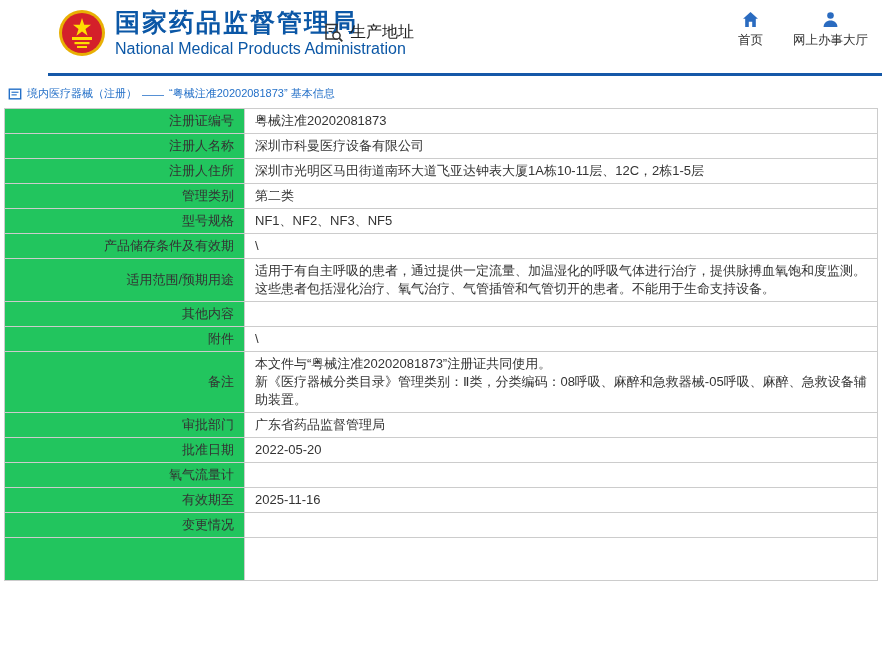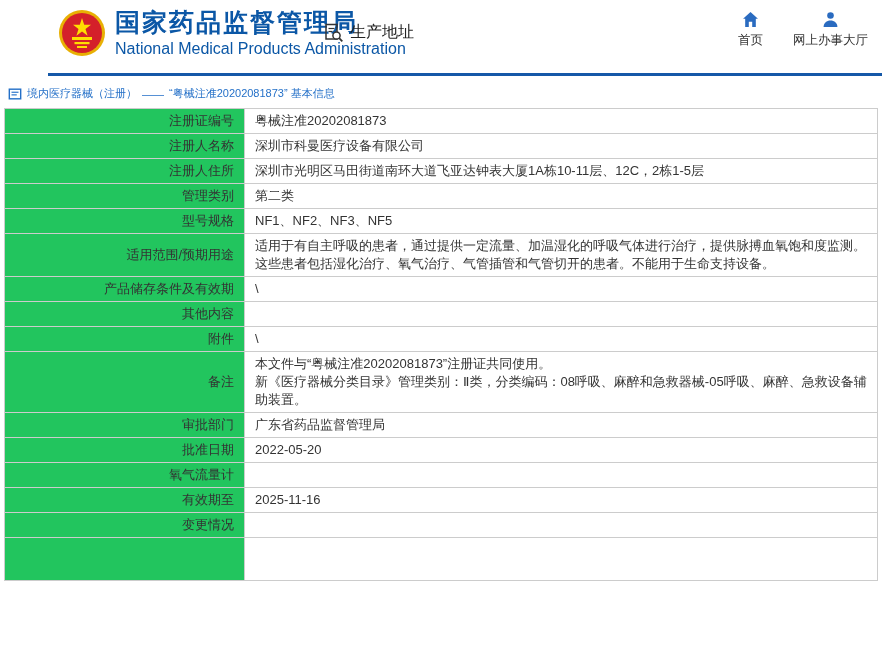--- a/index.html
+++ b/index.html
@@ -118,26 +118,26 @@
     </tr>
     <tr>
       <th>管理类别</th>
       <td>第二类</td>
     </tr>
     <tr>
       <th>型号规格</th>
       <td>NF1、NF2、NF3、NF5</td>
     </tr>
     <tr>
+      <th>产品储存条件及有效期</th>
+      <td>\</td>
+    </tr>
+    <tr>
       <th>适用范围/预期用途</th>
       <td>适用于有自主呼吸的患者，通过提供一定流量、加温湿化的呼吸气体进行治疗，提供脉搏血氧饱和度监测。这些患者包括湿化治疗、氧气治疗、气管插管和气管切开的患者。不能用于生命支持设备。</td>
-    </tr>
-    <tr>
-      <th>产品储存条件及有效期</th>
-      <td>\</td>
     </tr>
     <tr>
       <th>其他内容</th>
       <td></td>
     </tr>
     <tr>
       <th>附件</th>
       <td>\</td>
     </tr>
     <tr>

